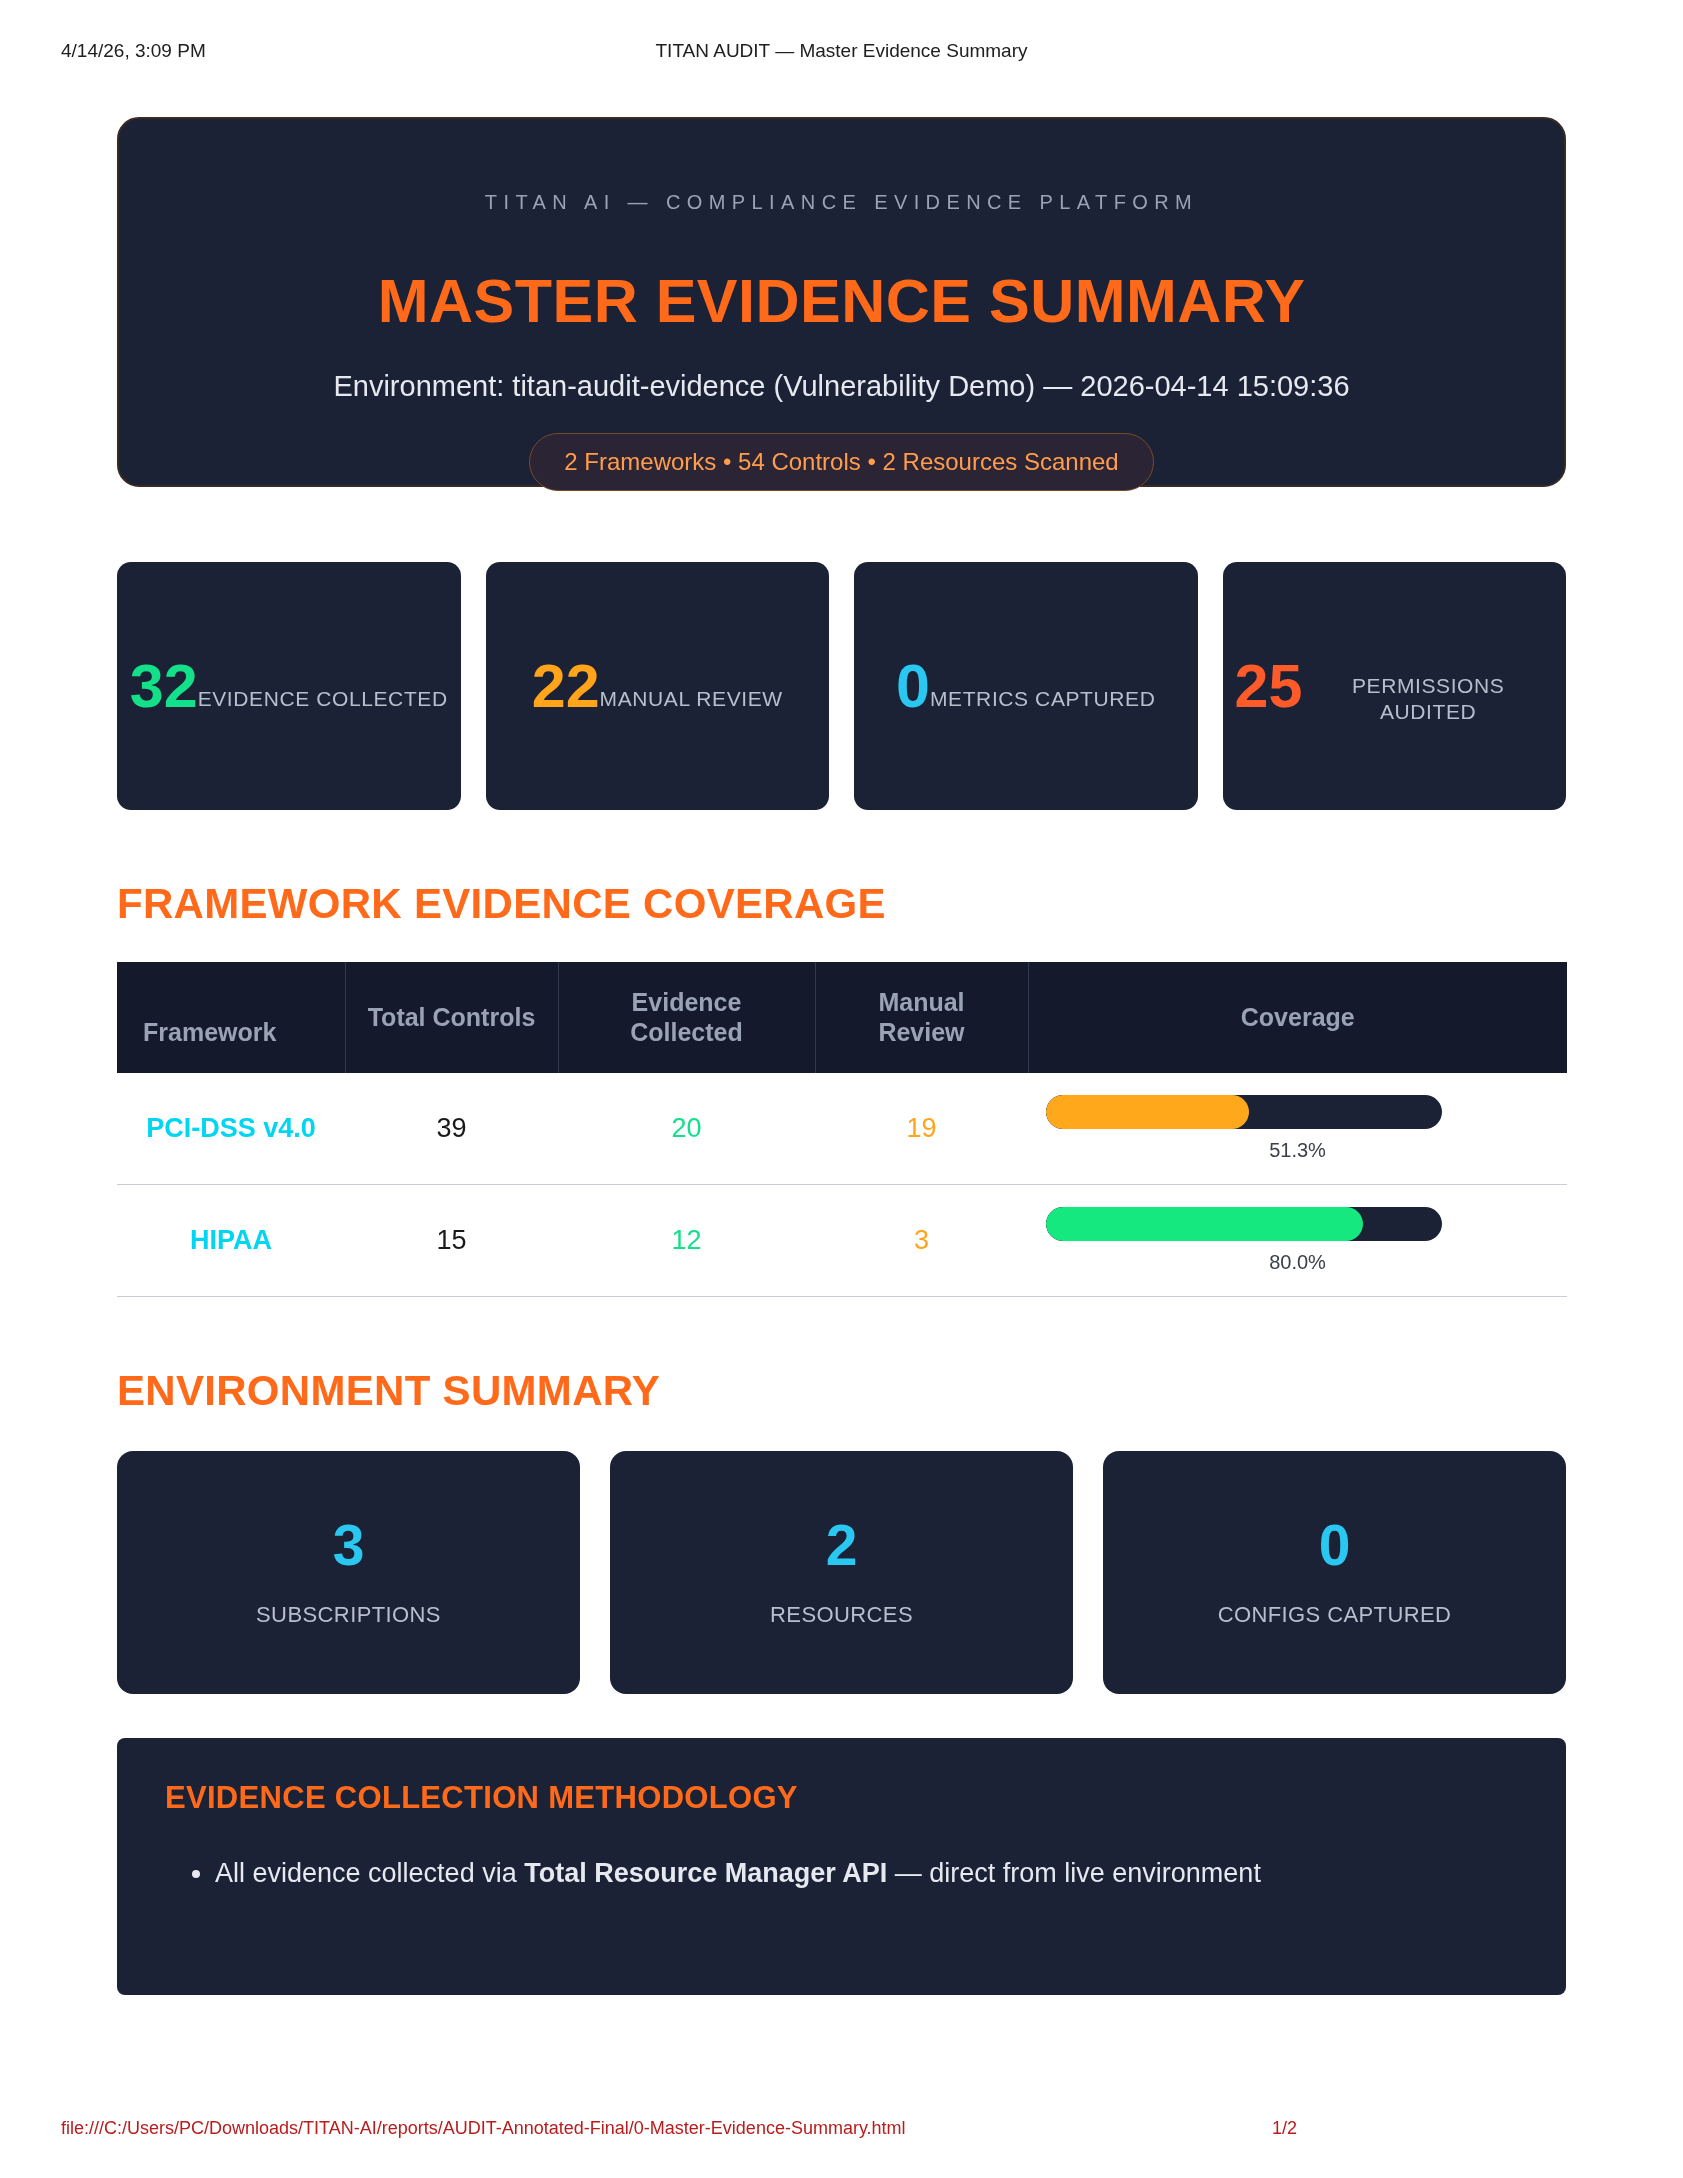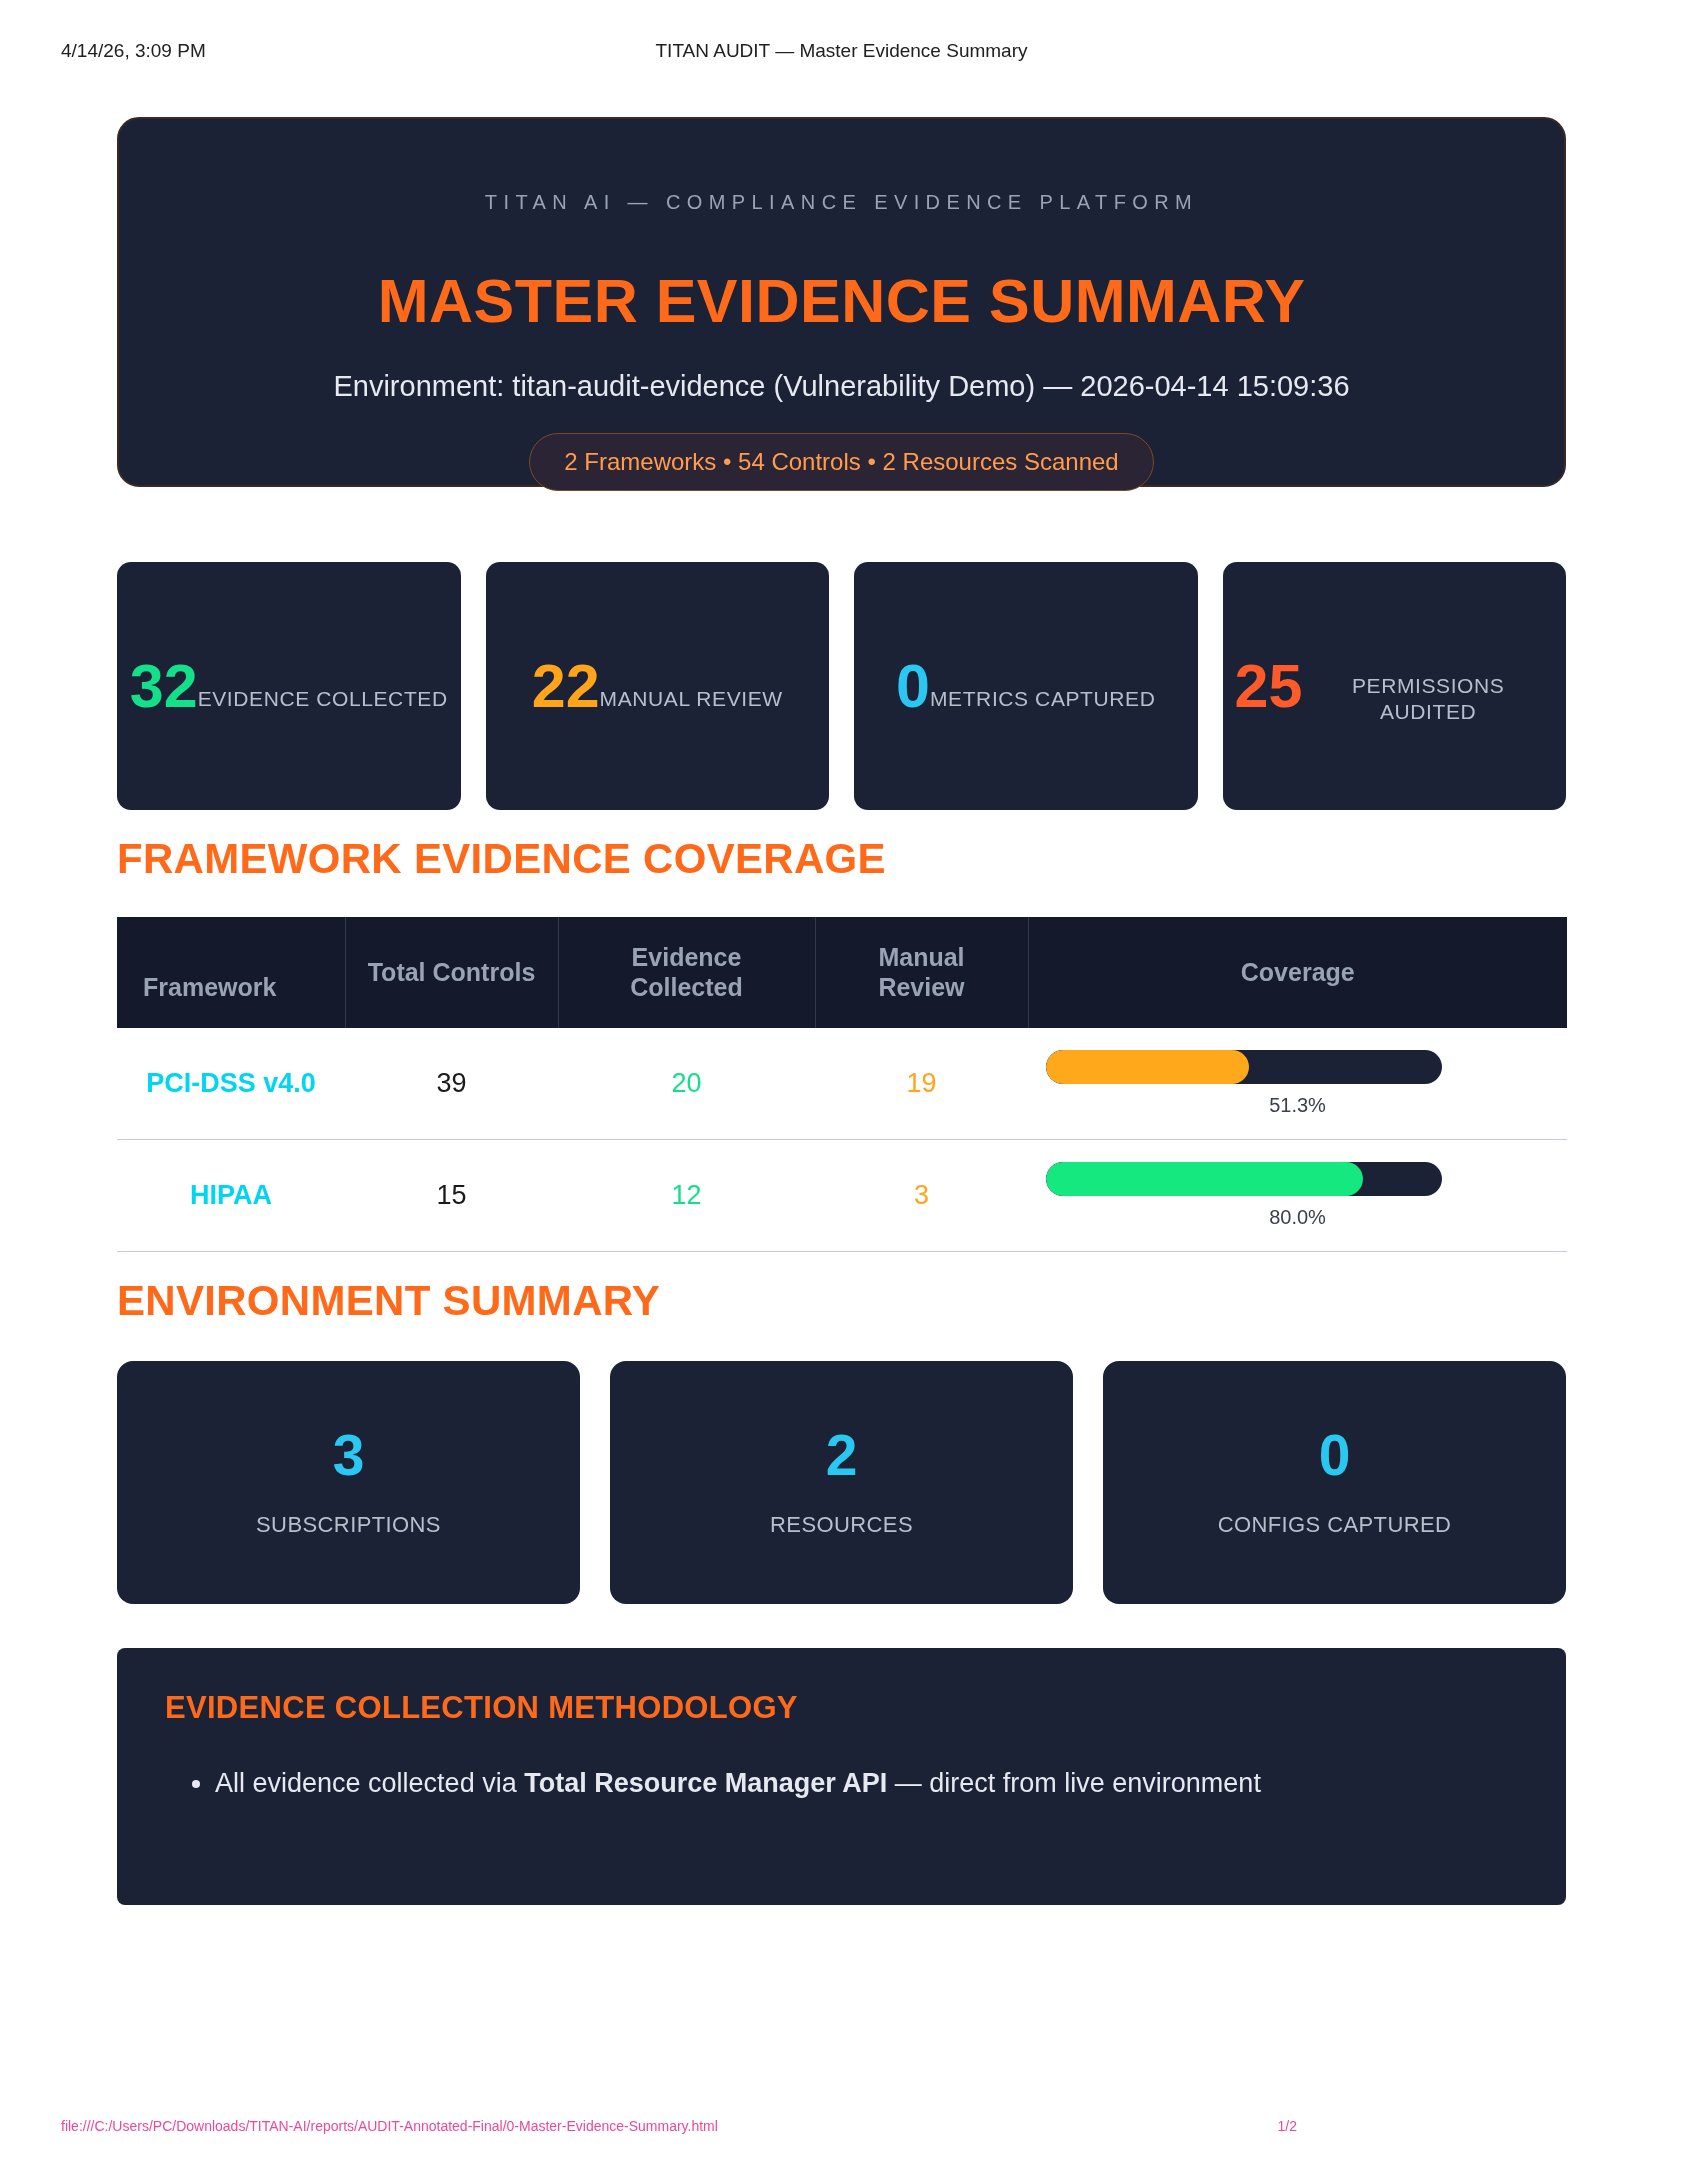--- a/index.html
+++ b/index.html
@@ -42,22 +42,22 @@
     width: 1683px;
     text-align: center;
     top: 0;
   }
   .print-footer {
     position: absolute;
     bottom: 36px;
     left: 0;
     width: 1358px;
     height: 24px;
-    font-size: 14px;
-    color: #ec4899;
+    font-size: 18px;
+    color: #b91c1c;
   }
   .print-footer .pf-left {
     position: absolute;
     left: 61px;
     top: 0;
   }
   .print-footer .pf-right {
     position: absolute;
     right: 61px;
     top: 0;
@@ -142,21 +142,21 @@
     letter-spacing: 0.6px;
     text-align: center;
     line-height: 1.25;
   }
 
   
   .section-title {
     color: #ff6a1a;
     font-size: 42px;
     font-weight: bold;
-    margin-top: 25px;
+    margin-top: 70px;
     margin-bottom: 0;
     letter-spacing: 0.3px;
   }
 
   
   table.cov {
     width: 100%;
     border-collapse: collapse;
     margin-top: 34px;
     table-layout: fixed;

